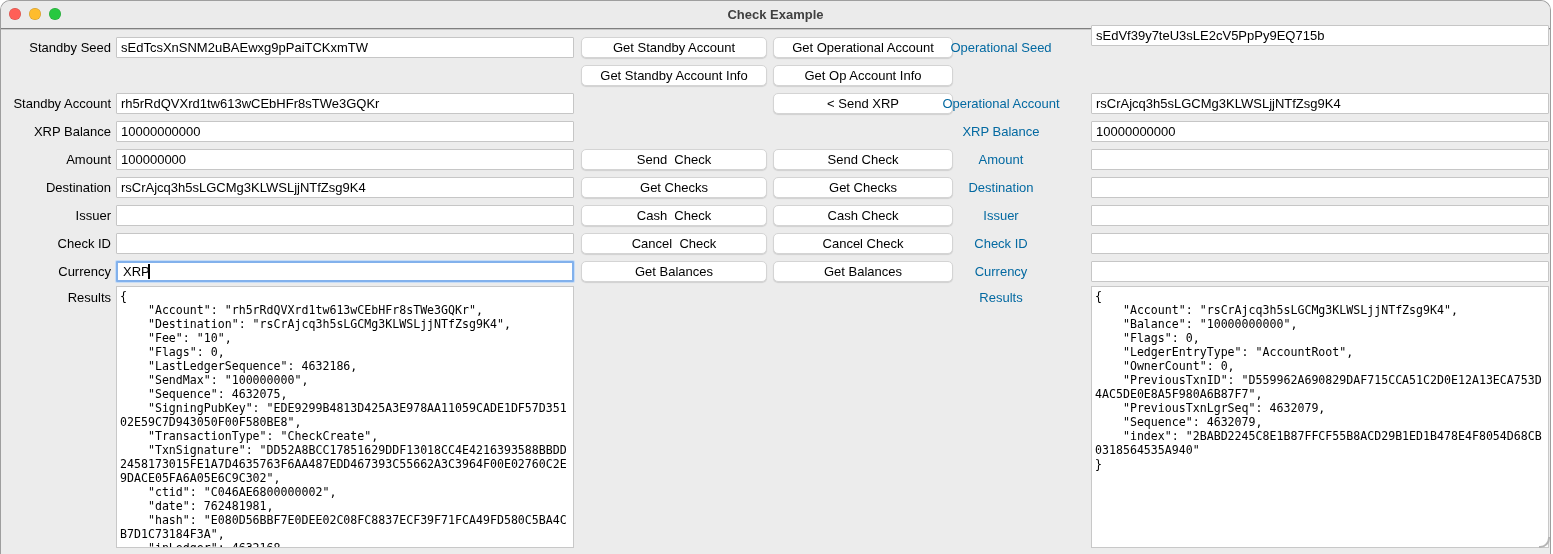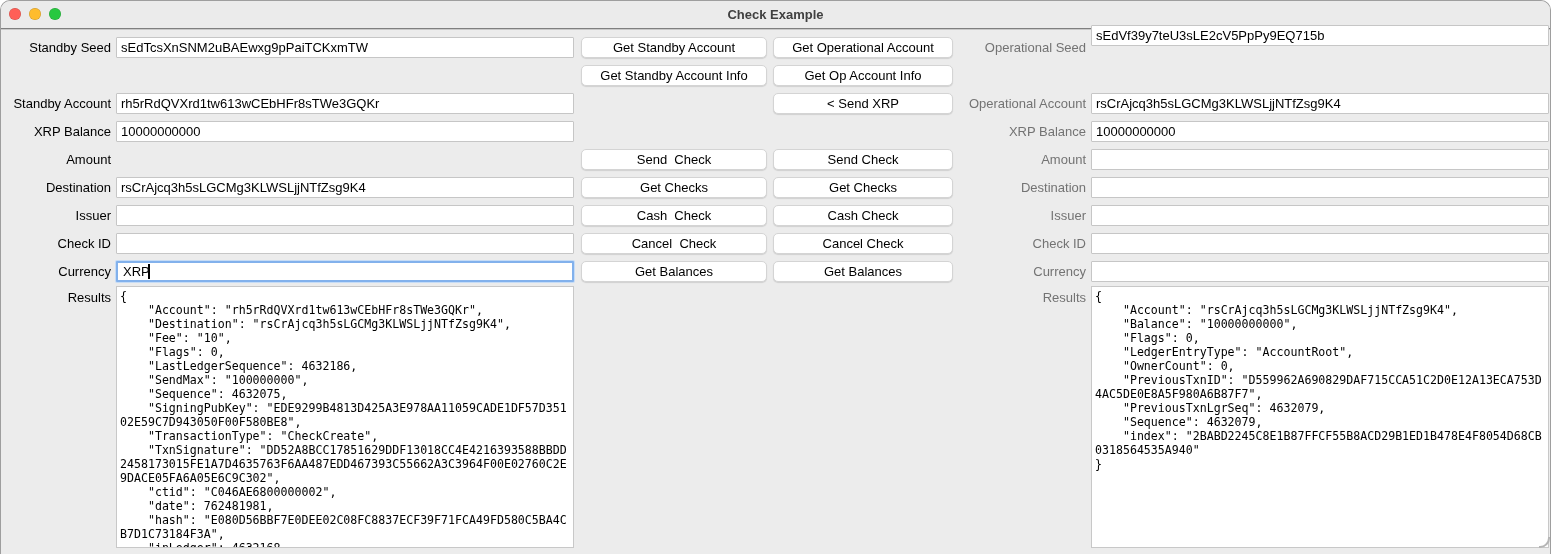--- a/index.html
+++ b/index.html
@@ -6,22 +6,22 @@
   body{width:1553px;height:554px;overflow:hidden;font-family:"Liberation Sans","DejaVu Sans",sans-serif;}
   .window{position:absolute;top:0;left:0;width:1551px;height:554px;background:#ececec;
           border:1px solid #9e9e9e;border-bottom:none;border-radius:10px 10px 0 0;overflow:hidden;box-sizing:border-box;}
   .titlebar{position:absolute;top:0;left:0;right:0;height:27px;background:#ebebeb;
             border-bottom:1px solid #7f7f7f;box-shadow:0 1px 0 #c9c9c9;}
   .title{position:absolute;top:0;left:0;right:0;text-align:center;line-height:27px;
          font-size:13px;font-weight:700;color:#404040;}
   .tl{position:absolute;top:7px;width:12px;height:12px;border-radius:50%;box-shadow:inset 0 0 0 0.5px rgba(0,0,0,0.2);}
   .lbl{position:absolute;left:0;width:110px;height:21px;line-height:21px;text-align:right;
        font-size:13px;color:#000;}
-  .lblr{position:absolute;left:915px;width:170px;height:21px;line-height:21px;text-align:right;
-        font-size:13px;color:#737373;}
+  .lblr{position:absolute;left:915px;width:170px;height:21px;line-height:21px;text-align:center;
+        font-size:13px;color:#0369a1;}
   .entry{position:absolute;height:21px;width:458px;box-sizing:border-box;background:#fff;
          border:1px solid #c6c6c6;border-radius:1px;font-family:"Liberation Sans","DejaVu Sans",sans-serif;
          font-size:13px;color:#000;padding:8px 4px;outline:none;}
   .eL{left:115px;} .eR{left:1090px;}
   .entry.focused{border:2px solid #82b1ec;padding:0 5px;box-shadow:0 0 0 1px #c6dcf6;}
   .btn{position:absolute;height:21px;box-sizing:border-box;background:#ffffff;border:1px solid #d4d4d4;
        border-radius:5px;font-family:"Liberation Sans","DejaVu Sans",sans-serif;font-size:13px;color:#000;
        box-shadow:0 1px 1px rgba(0,0,0,0.12);white-space:pre;padding:0;line-height:19px;}
   .c1{left:580px;width:186px;} .c2{left:772px;width:180px;}
   .results{position:absolute;top:285px;width:458px;height:262px;box-sizing:border-box;margin:0;
@@ -50,20 +50,21 @@
   <div class="lbl" style="top:148px">Amount</div>
   <div class="lbl" style="top:176px">Destination</div>
   <div class="lbl" style="top:204px">Issuer</div>
   <div class="lbl" style="top:232px">Check ID</div>
   <div class="lbl" style="top:260px">Currency</div>
   <div class="lbl" style="top:286px">Results</div>
 
   <input class="entry eL" style="top: 36px;" value="sEdTcsXnSNM2uBAEwxg9pPaiTCKxmTW">
   <input class="entry eL" style="top: 92px;" value="rh5rRdQVXrd1tw613wCEbHFr8sTWe3GQKr">
   <input class="entry eL" style="top: 120px;" value="10000000000">
+  <input class="entry eL" style="top: 148px;" value="100000000">
   <input class="entry eL" style="top: 176px;" value="rsCrAjcq3h5sLGCMg3KLWSLjjNTfZsg9K4">
   <input class="entry eL" style="top: 204px;" value="">
   <input class="entry eL" style="top: 232px;" value="">
   <input class="entry eL focused" style="top: 260px;" value="XRP">
   <div class="caret"></div>
   <pre class="results" style="left:115px">{
     "Account": "rh5rRdQVXrd1tw613wCEbHFr8sTWe3GQKr",
     "Destination": "rsCrAjcq3h5sLGCMg3KLWSLjjNTfZsg9K4",
     "Fee": "10",
     "Flags": 0,

